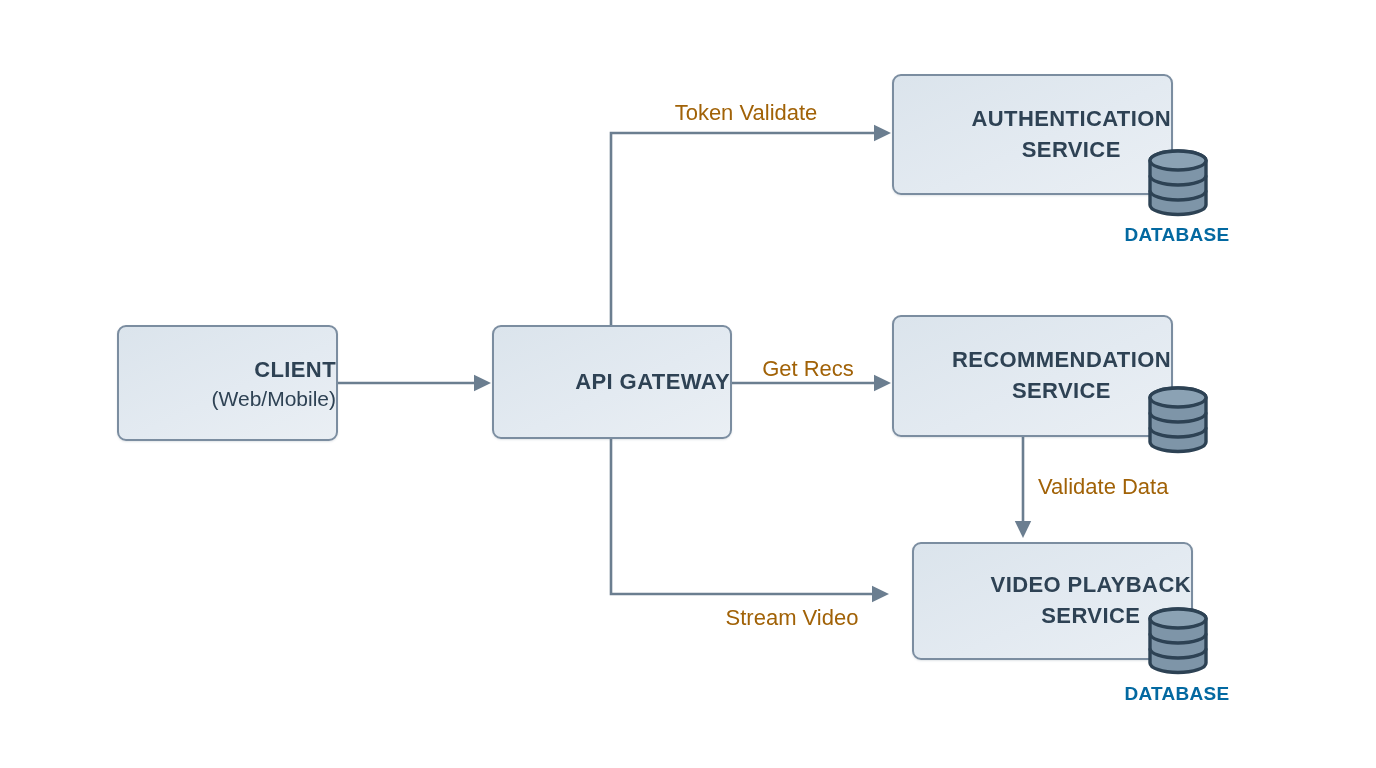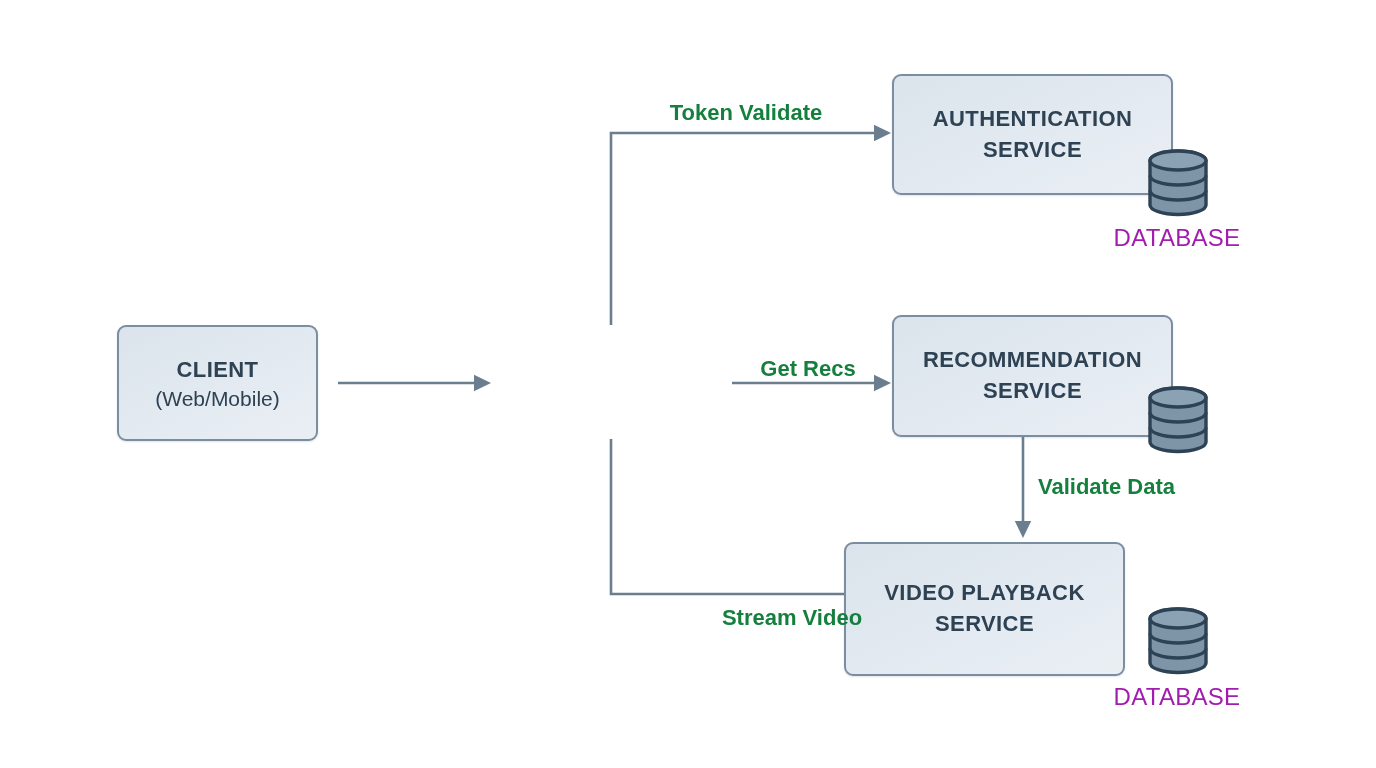--- a/index.html
+++ b/index.html
@@ -13,31 +13,31 @@
   }
   
   .node {
     position: absolute;
     box-sizing: border-box;
     border: 2.5px solid #7b8da0;
     border-radius: 9px;
     background: linear-gradient(155deg, #dbe4ec 0%, #e3eaf1 55%, #eaeff4 100%);
     display: flex;
     flex-direction: column;
-    align-items: center;
+    align-items: flex-end;
     justify-content: center;
     text-align: center;
     color: #2e4254;
     box-shadow: 0 1px 2px rgba(90,110,130,0.18);
   }
-  .node-client { left: 117px; top: 325px; width: 201px; height: 116px; }
+  .node-client { left: 117px; top: 325px; width: 221px; height: 116px; }
   .node-api    { left: 492px; top: 325px; width: 240px; height: 114px; }
   .node-auth   { left: 892px; top:  74px; width: 281px; height: 121px; }
   .node-rec    { left: 892px; top: 315px; width: 281px; height: 122px; }
-  .node-video  { left: 844px; top: 542px; width: 281px; height: 134px; }
+  .node-video  { left: 912px; top: 542px; width: 281px; height: 118px; }
   .node-title {
     font-size: 22px;
     font-weight: bold;
     letter-spacing: 0.4px;
     line-height: 1.4;
     white-space: pre-line;
   }
   .node-subtitle {
     font-size: 21px;
     font-weight: 400;
@@ -48,44 +48,44 @@
   .connector-layer {
     position: absolute;
     left: 0; top: 0;
     width: 1376px; height: 768px;
     pointer-events: none;
   }
   
   .edge-label {
     position: absolute;
     font-size: 22px;
-    color: #15803d;
+    color: #a16207;
     white-space: nowrap;
-    font-weight: bold;
   }
   .lbl-token   { left: 746px;  top: 100px; transform: translateX(-50%); }
   .lbl-getrecs { left: 808px;  top: 356px; transform: translateX(-50%); }
   .lbl-content { left: 1038px; top: 474px; }
   .lbl-stream  { left: 748px;  top: 605px; transform: translateX(-50%); margin-left: 44px; }
   
   .db-icon {
     position: absolute;
     width: 64px;
     height: 70px;
   }
   .db-auth  { left: 1146px; top: 148px; }
   .db-rec   { left: 1146px; top: 385px; }
   .db-video { left: 1146px; top: 606px; }
   .db-label {
     position: absolute;
-    font-size: 24px;
-    color: #a21caf;
+    font-size: 19px;
+    color: #0369a1;
     letter-spacing: 0.3px;
     transform: translateX(-50%);
     white-space: nowrap;
+    font-weight: bold;
   }
   .db-label-auth  { left: 1177px; top: 224px; }
   .db-label-video { left: 1177px; top: 683px; }
 </style>
 </head>
 <body>
 
 <div class="canvas">
 
   <svg class="connector-layer" viewBox="0 0 1376 768" xmlns="http://www.w3.org/2000/svg">
@@ -103,20 +103,23 @@
       <polygon points="889,594 872,585.8 872,602.2"></polygon>
       <polygon points="1023,538 1014.8,521 1031.2,521"></polygon>
     </g>
   </svg>
 
   <div class="node node-client">
     <div class="node-title">CLIENT</div>
     <div class="node-subtitle">(Web/Mobile)</div>
   </div>
 
+  <div class="node node-api">
+    <div class="node-title">API GATEWAY</div>
+  </div>
 
   <div class="node node-auth">
     <div class="node-title">AUTHENTICATION
 SERVICE</div>
   </div>
 
   <div class="node node-rec">
     <div class="node-title">RECOMMENDATION
 SERVICE</div>
   </div>

